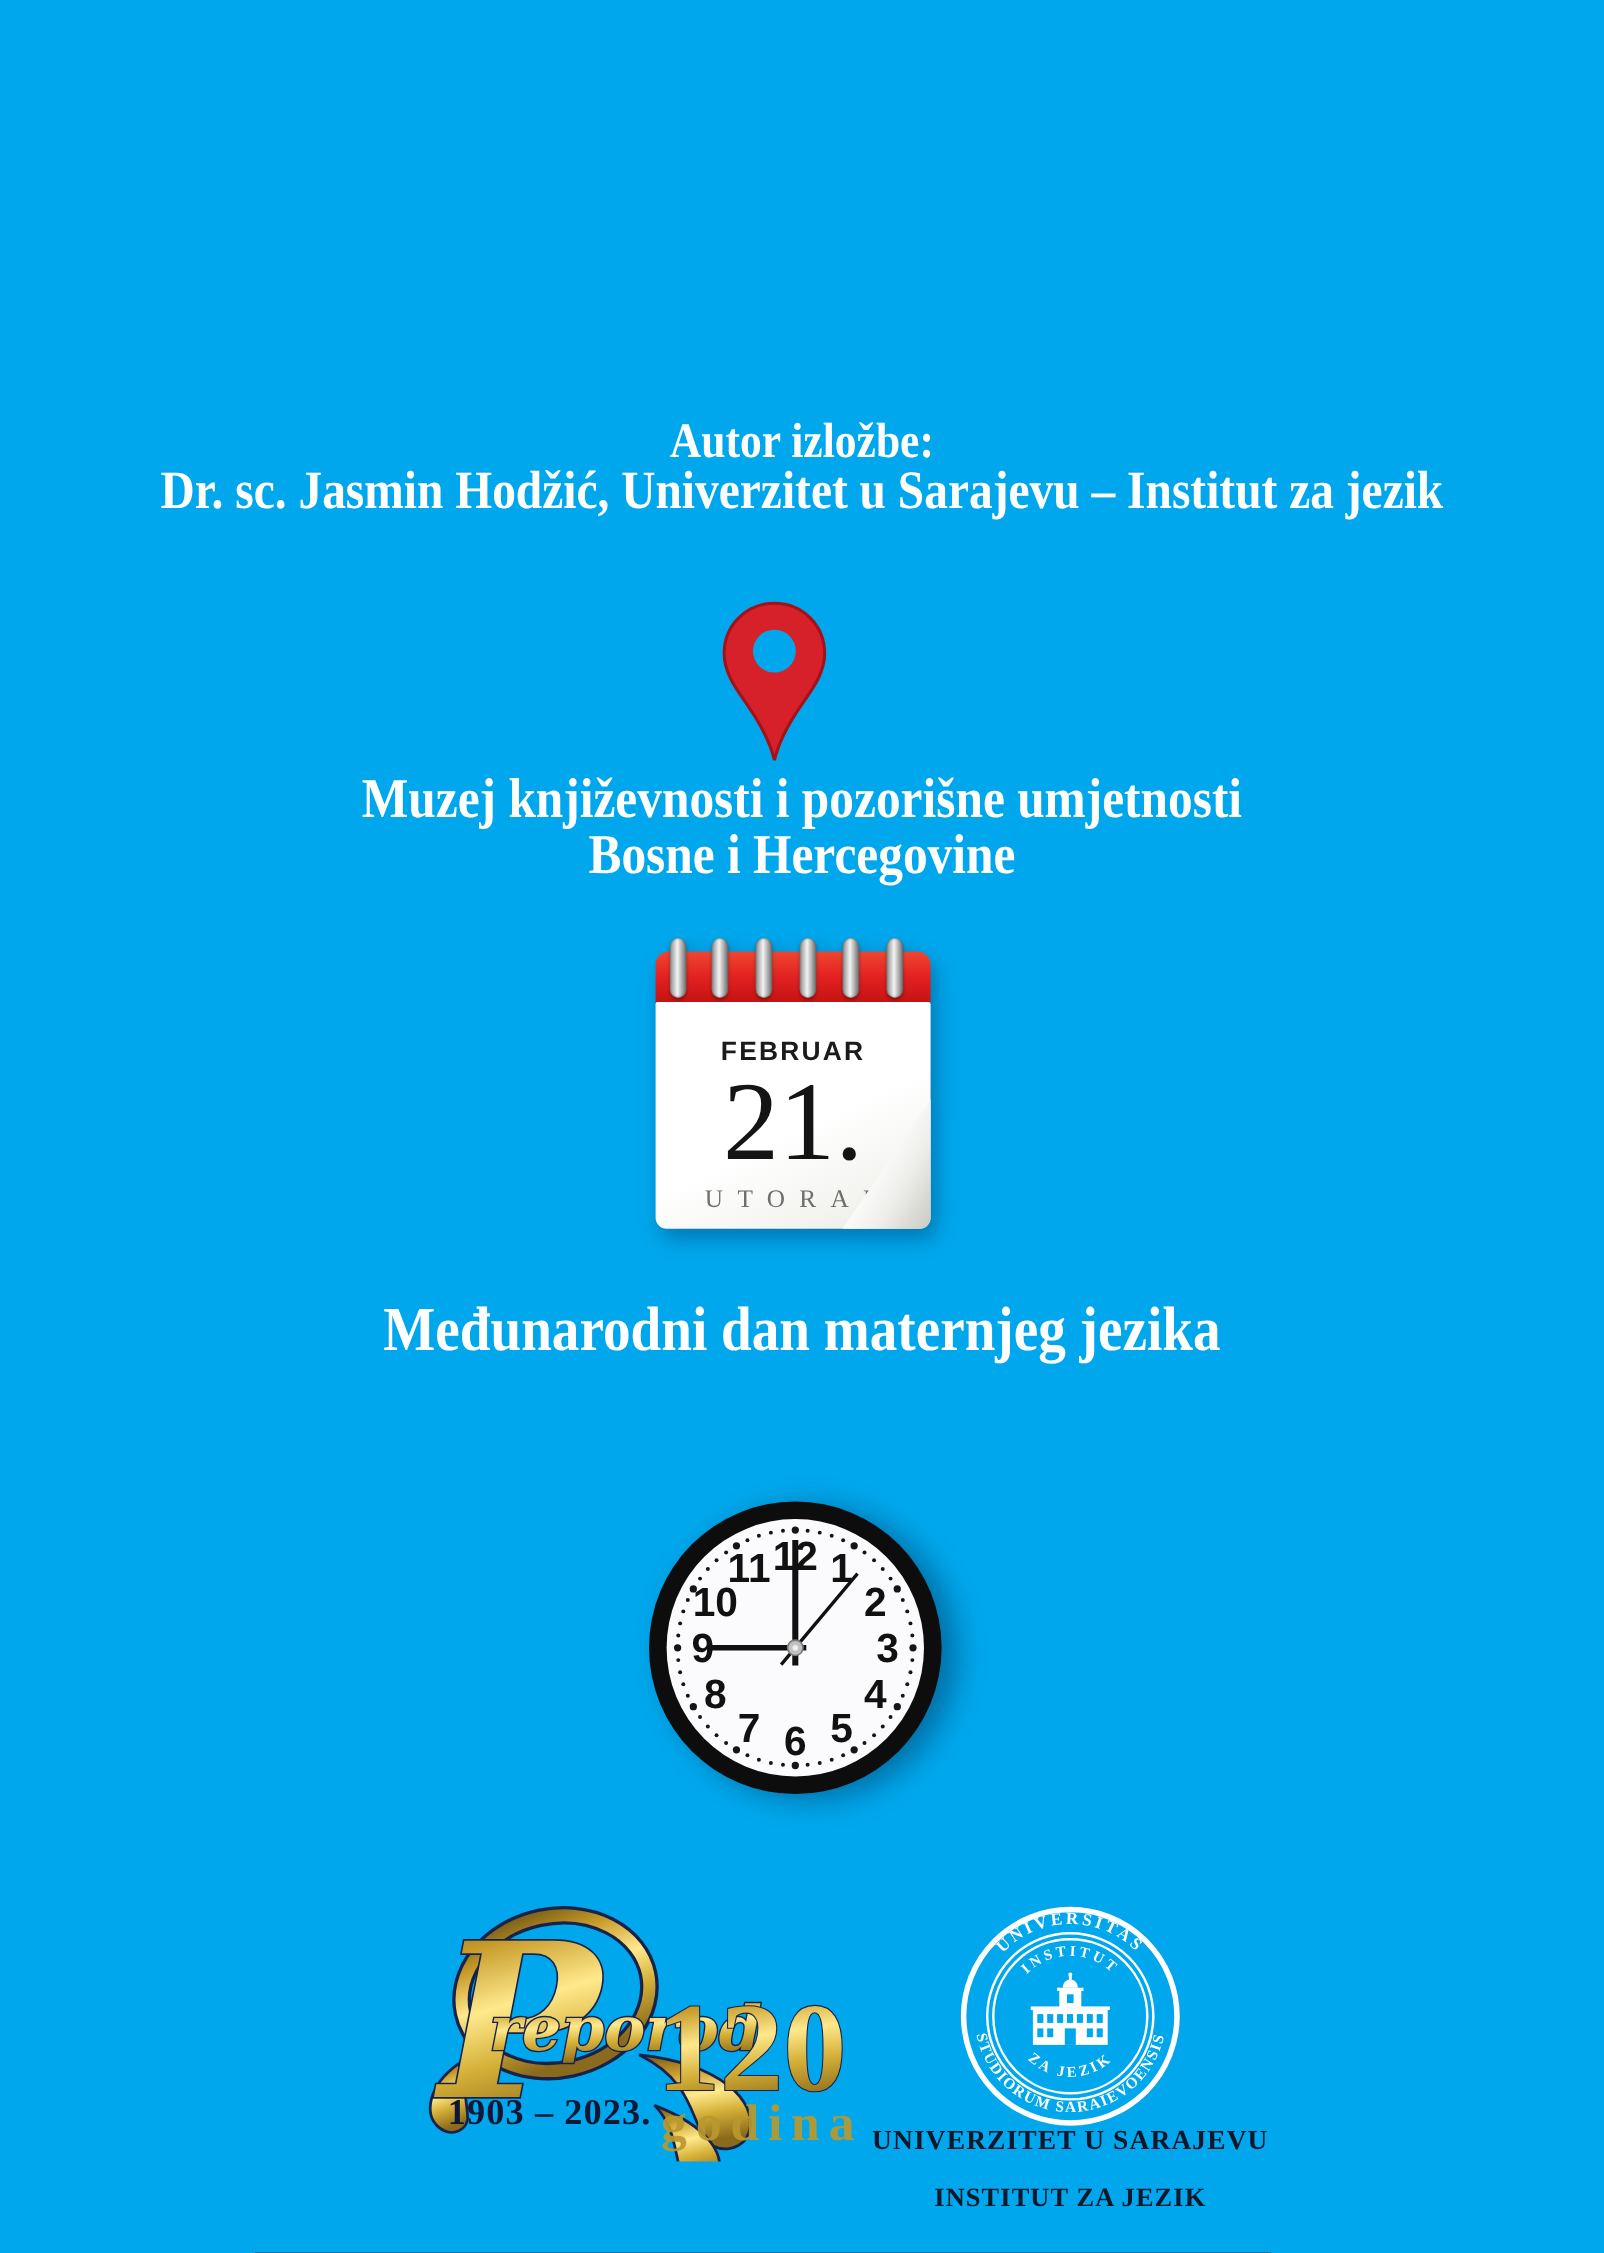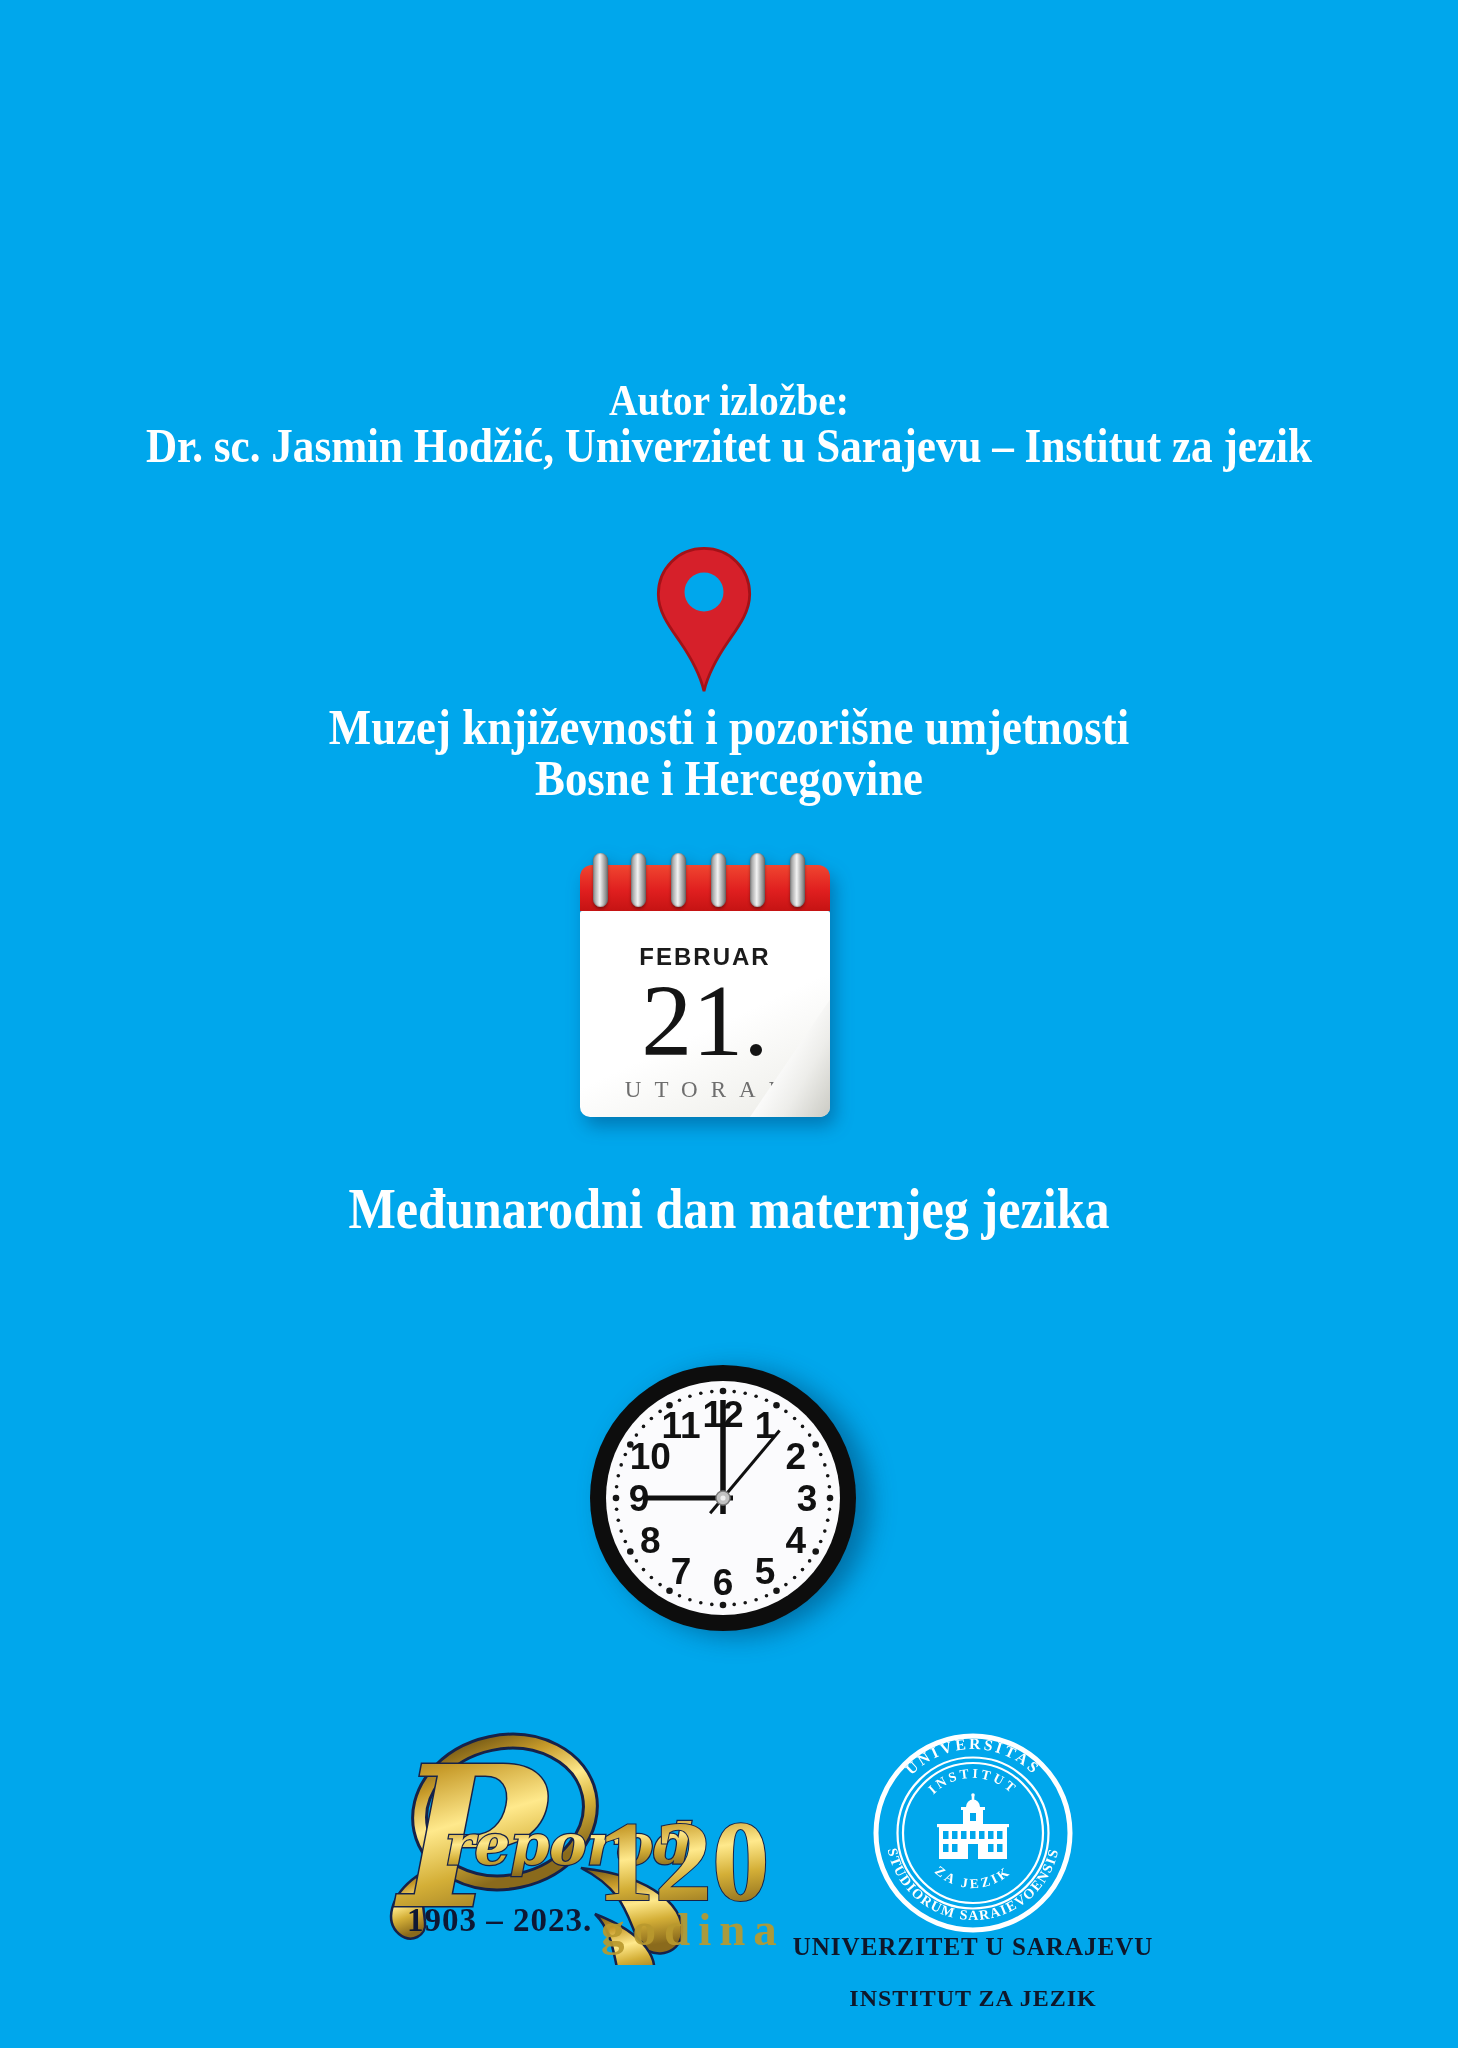--- a/index.html
+++ b/index.html
@@ -12,21 +12,21 @@
   .author-label{top:378px;font-size:45px;}
   .author-line{top:421px;font-size:49px;}
   .venue1{top:702px;font-size:51px;}
   .venue2{top:753px;font-size:51px;}
   .event-line{top:1180px;font-size:57px;}
 
   
   .pin{position:absolute;left:648px;top:544px;width:112px;height:156px;}
 
   
-  .calendar{position:absolute;left:580px;top:853px;width:219px;height:264px;
+  .calendar{position:absolute;left:596px;top:853px;width:219px;height:264px;
             filter:drop-shadow(5px 9px 9px rgba(0,45,90,.38));}
   .cal-header{position:absolute;left:0;top:12px;width:250px;height:46px;
               background:linear-gradient(180deg,#f04630 0%,#e01f1f 55%,#c51313 100%);
               border-radius:12px 12px 0 0;}
   .cal-body{position:absolute;left:0;top:58px;width:250px;height:206px;
             background:linear-gradient(155deg,#ffffff 55%,#f4f4f1 80%,#e9e9e4 100%);
             border-radius:2px 2px 10px 10px;overflow:hidden;}
   .cal-curl{position:absolute;right:-1px;bottom:-1px;width:95px;height:120px;
             background:linear-gradient(300deg,#c9c9c2 0%,#ededea 30%,#ffffff 55%,#f2f2ef 75%,#e2e2dc 100%);
             clip-path:polygon(100% 0,14% 100%,100% 100%);

